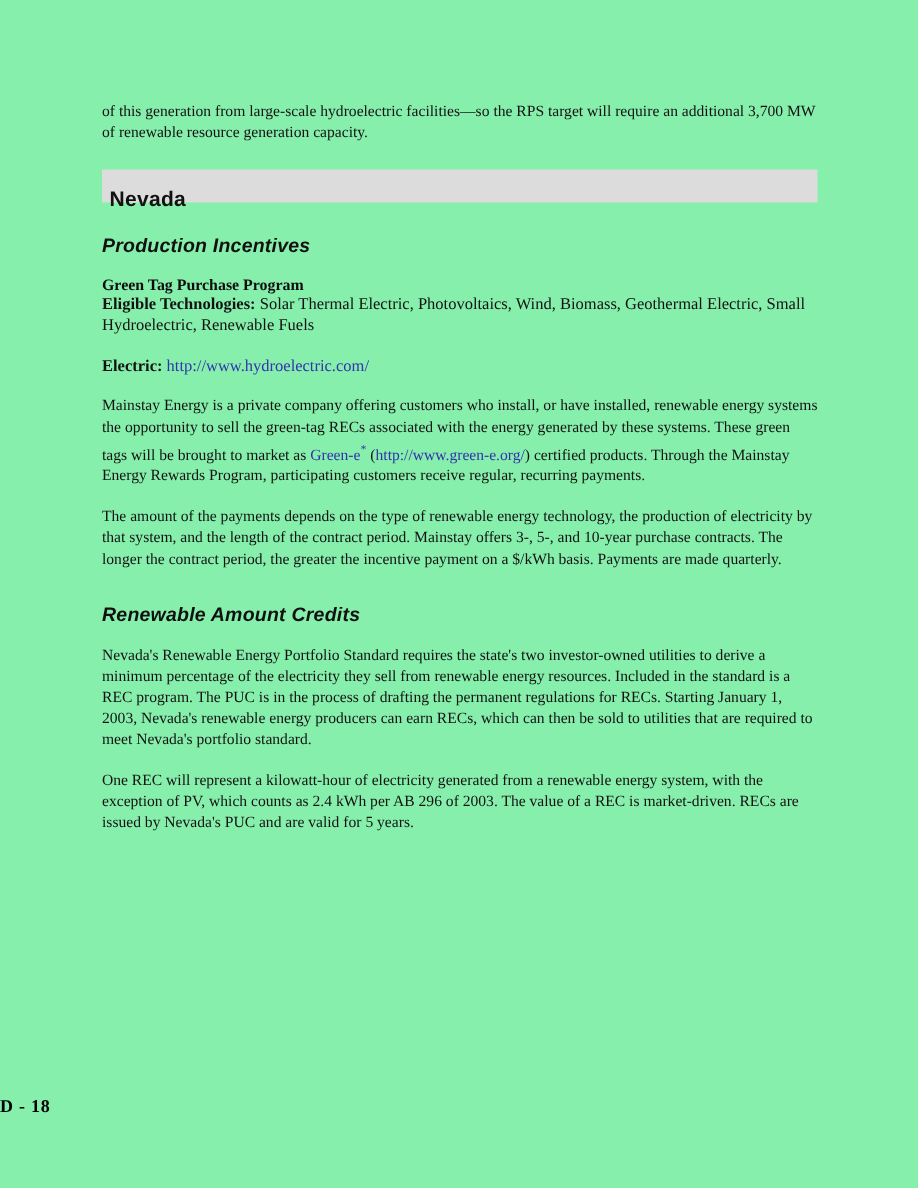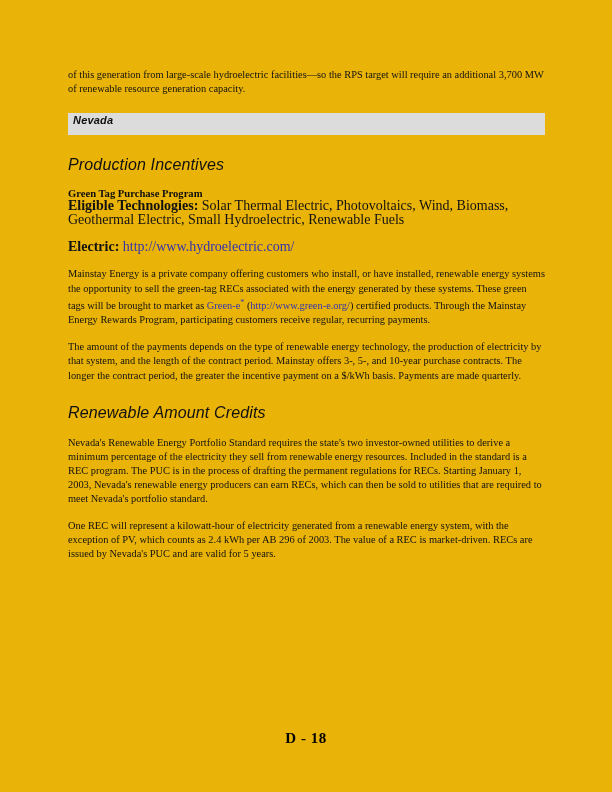--- a/index.html
+++ b/index.html
@@ -13,21 +13,21 @@
     font-family: "Liberation Serif", serif;
     color: #000000;
     position: relative;
     overflow: hidden;
   }
   .page {
     position: absolute;
     left: 0; top: 0;
     width: 612px;
     height: 792px;
-    background: #eab308;
+    background: #86efac;
   }
   .content {
     position: absolute;
     left: 68px;
     top: 68px;
     width: 477px;
   }
   p.body-text {
     font-size: 10.4px;
     line-height: 14.1px;
@@ -38,70 +38,69 @@
   .section-band {
     background: #dcdcdc;
     width: 477px;
     height: 22px;
     margin: 17px 0 0 0;
     position: relative;
   }
   .section-band .band-label {
     position: absolute;
     left: 5px;
-    top: 1px;
+    top: 11px;
     font-family: "Liberation Sans", sans-serif;
     font-weight: bold;
-    font-style: italic;
-    font-size: 11px;
+    font-size: 14px;
     letter-spacing: 0.2px;
     color: #111111;
   }
   h2.sub-heading {
     font-family: "Liberation Sans", sans-serif;
-    font-weight: normal;
+    font-weight: bold;
     font-style: italic;
-    font-size: 16px;
+    font-size: 13px;
     letter-spacing: 0.15px;
     margin: 21px 0 14px 0;
     color: #111111;
   }
   h3.program-title {
     font-family: "Liberation Serif", serif;
     font-weight: bold;
     font-size: 10.6px;
     margin: 0 0 0 0;
     color: #0d0d0d;
   }
   p.field-line {
-    font-size: 14px;
+    font-size: 11px;
     line-height: 14.1px;
     margin: 0 0 13px 0;
     color: #121212;
   }
   .field-label {
     font-weight: bold;
   }
   .link {
     color: #3333b0;
   }
   .sup-mark {
     font-size: 8px;
     vertical-align: super;
     color: #3333b0;
   }
   .footer {
     position: absolute;
     left: 0;
     top: 730px;
     width: 612px;
-    text-align: center;
+    text-align: left;
     font-family: "Liberation Serif", serif;
     font-weight: bold;
-    font-size: 15px;
+    font-size: 12px;
     letter-spacing: 0.5px;
     color: #000000;
   }
 </style>
 </head>
 <body>
 
 <div class="page">
 
   <div class="content">

